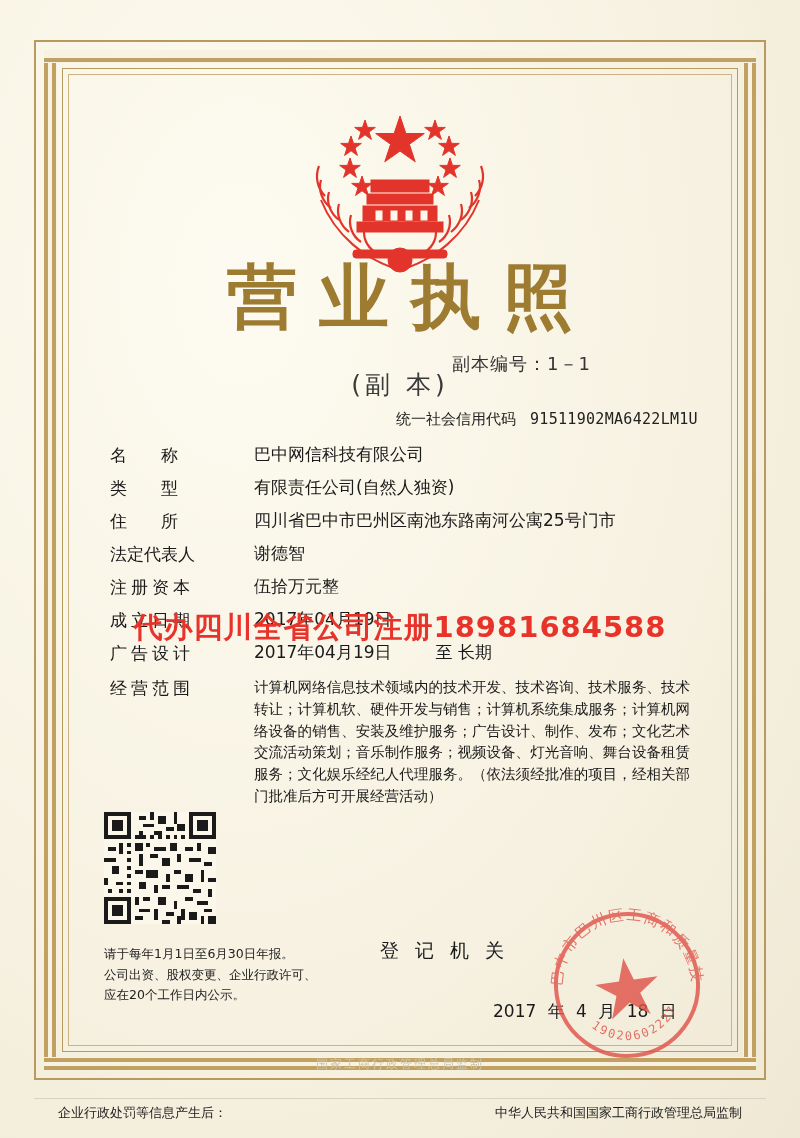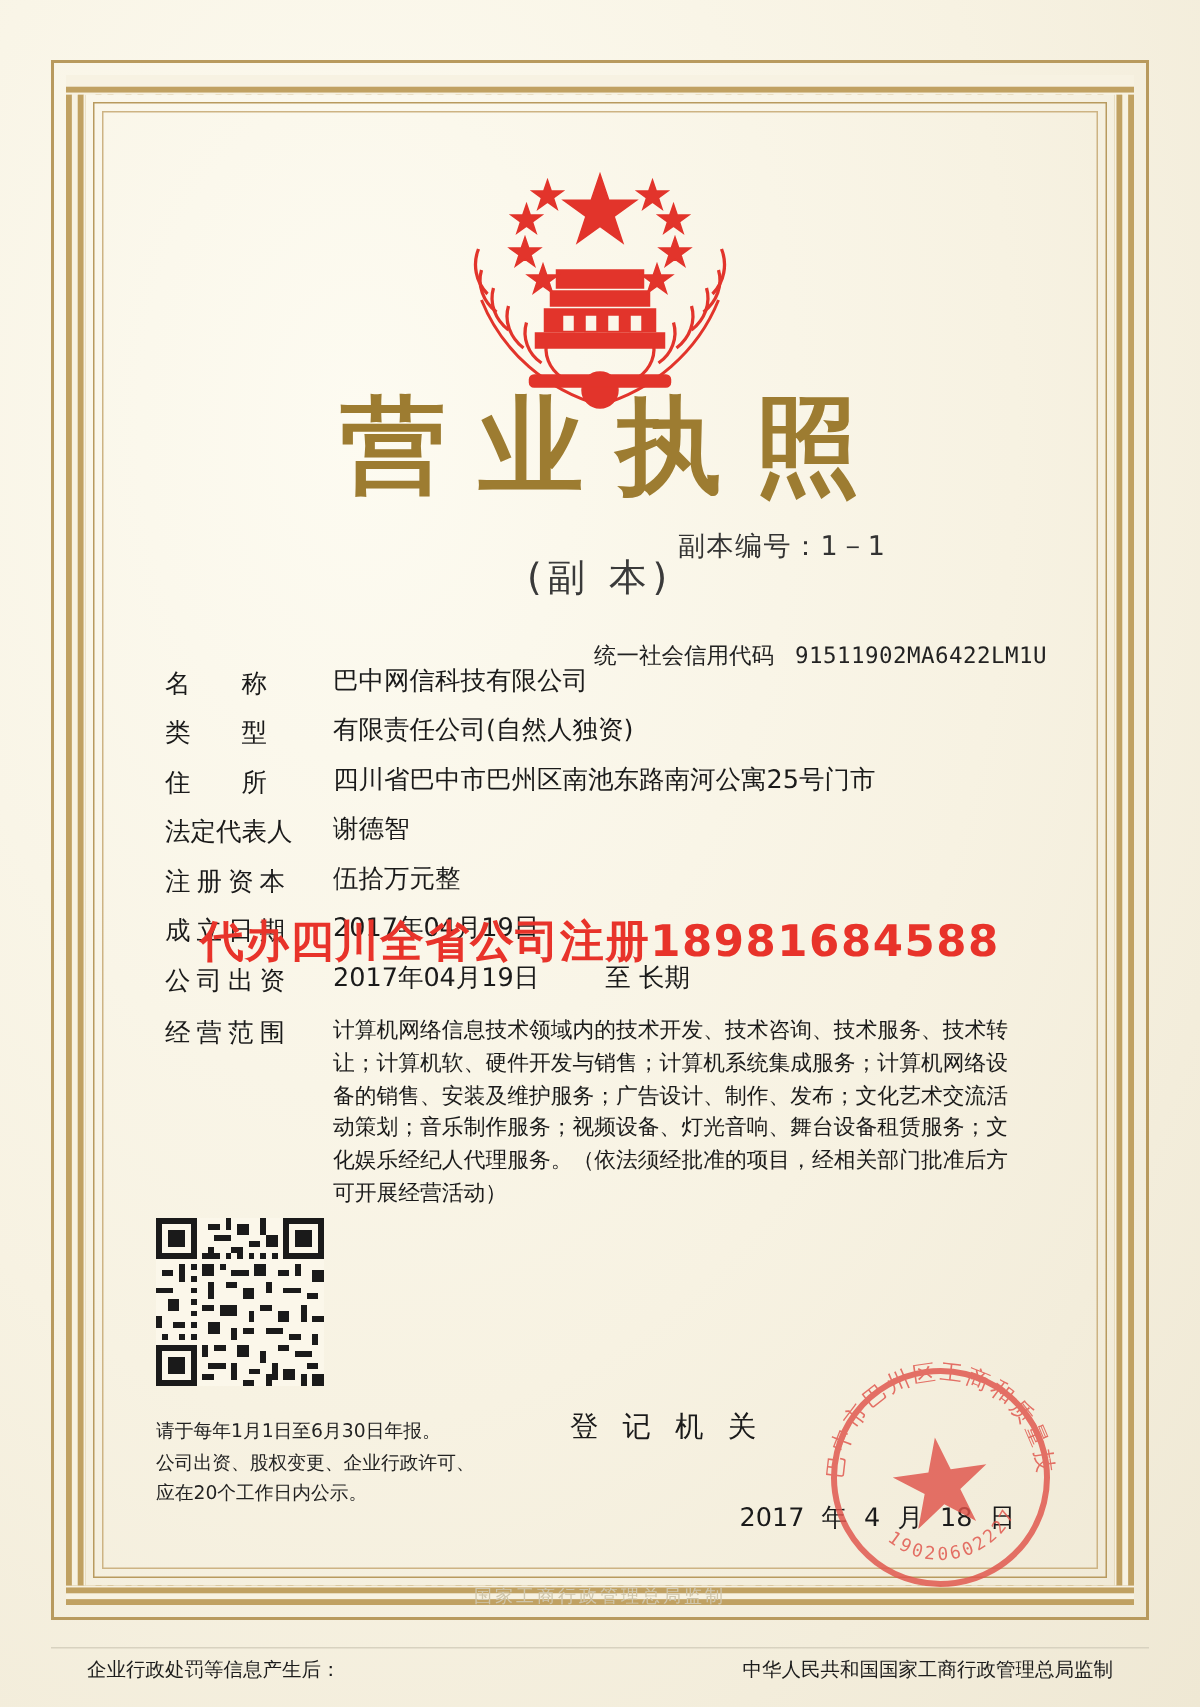--- a/index.html
+++ b/index.html
@@ -107,21 +107,21 @@
     left: 452px;
     font-family: "DejaVu Sans", sans-serif;
     font-size: 18px;
     color: #333;
     letter-spacing: 1px;
   }
 
   
   .credit-line {
     position: absolute;
-    top: 428px;
+    top: 410px;
     left: 396px;
     font-family: "DejaVu Sans", sans-serif;
     font-size: 15px;
     color: #222;
     white-space: nowrap;
   }
   .credit-line .code {
     font-family: "DejaVu Sans Mono", monospace;
     font-size: 15px;
     letter-spacing: 0.3px;
@@ -134,20 +134,21 @@
     top: 444px;
     left: 110px;
     width: 580px;
     font-family: "DejaVu Sans", sans-serif;
     color: #1d1d1d;
   }
   .row {
     display: flex;
     align-items: flex-start;
     margin-bottom: 10px;
+    gap: 32px;
   }
   .row .label {
     width: 112px;
     flex: 0 0 112px;
     font-size: 17px;
     letter-spacing: 0px;
     color: #1a1a1a;
     white-space: nowrap;
   }
   .label.sp3 { letter-spacing: 4px; }
@@ -365,21 +366,21 @@
     </div>
     <div class="row">
       <div class="label sp3">注册资本</div>
       <div class="value">伍拾万元整</div>
     </div>
     <div class="row">
       <div class="label sp3">成立日期</div>
       <div class="value">2017年04月19日</div>
     </div>
     <div class="row">
-      <div class="label sp3">公司出资</div>
+      <div class="label sp3">广告设计</div>
       <div class="value">
         <span>2017年04月19日</span><span class="val-date-sep"></span><span>至 长期</span>
       </div>
     </div>
     <div class="row scope">
       <div class="label sp3">经营范围</div>
       <div class="value">计算机网络信息技术领域内的技术开发、技术咨询、技术服务、技术转让；计算机软、硬件开发与销售；计算机系统集成服务；计算机网络设备的销售、安装及维护服务；广告设计、制作、发布；文化艺术交流活动策划；音乐制作服务；视频设备、灯光音响、舞台设备租赁服务；文化娱乐经纪人代理服务。（依法须经批准的项目，经相关部门批准后方可开展经营活动）</div>
     </div>
   </div>
 

